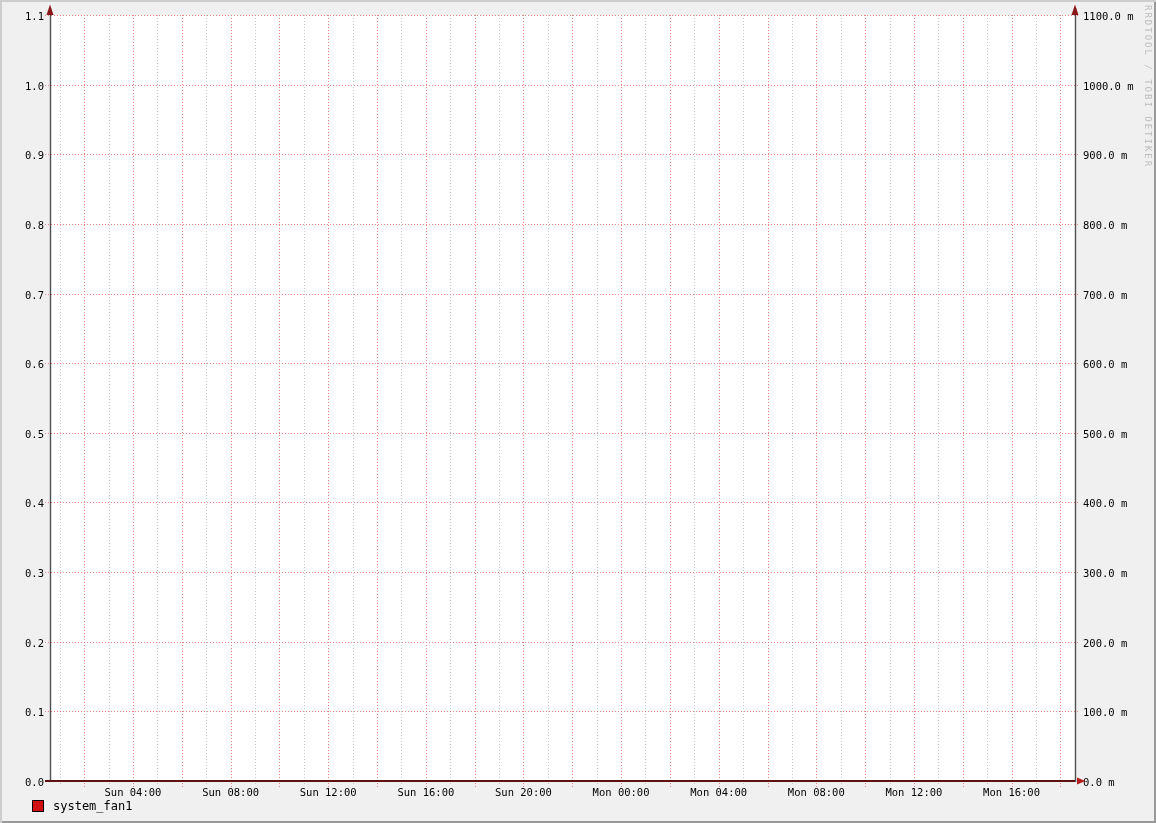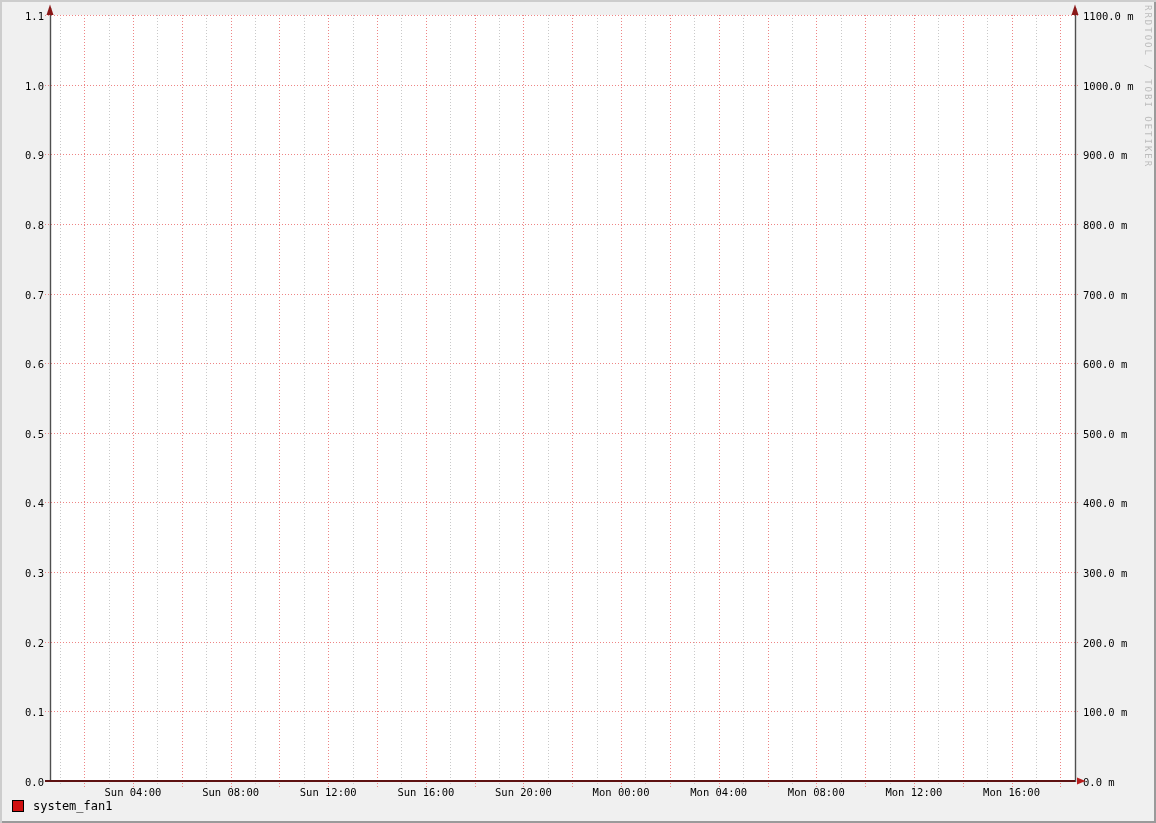--- a/index.html
+++ b/index.html
@@ -2,21 +2,21 @@
 <html><head>
 <meta charset="utf-8">
 <style>
   html,body{margin:0;padding:0;background:#ffffff;}
   .graph{
     position:relative;width:1156px;height:823px;background:#f0f0f0;
     box-shadow:inset 2px 2px 0 #cdcdcd, inset -2px -2px 0 #9a9a9a;
     font-family:"DejaVu Sans Mono", monospace;overflow:hidden;
   }
   .graph svg{position:absolute;left:0;top:0;}
-  .legend{position:absolute;left:12px;top:799px;display:flex;align-items:center;height:14px;text-align:center;}
+  .legend{position:absolute;left:32px;top:799px;display:flex;align-items:center;height:14px;text-align:center;}
   .swatch{display:inline-block;width:10px;height:10px;border:1px solid #000;margin-right:9px;}
   .legend-label{font-size:12px;color:#000;line-height:14px;}
   .watermark{
     position:absolute;top:5px;right:3px;
     writing-mode:vertical-rl;text-orientation:mixed;
     font-size:9px;letter-spacing:2px;color:#bcbcbc;white-space:nowrap;
   }
   text{font-family:"DejaVu Sans Mono", monospace;fill:#000;}
 </style>
 </head>

